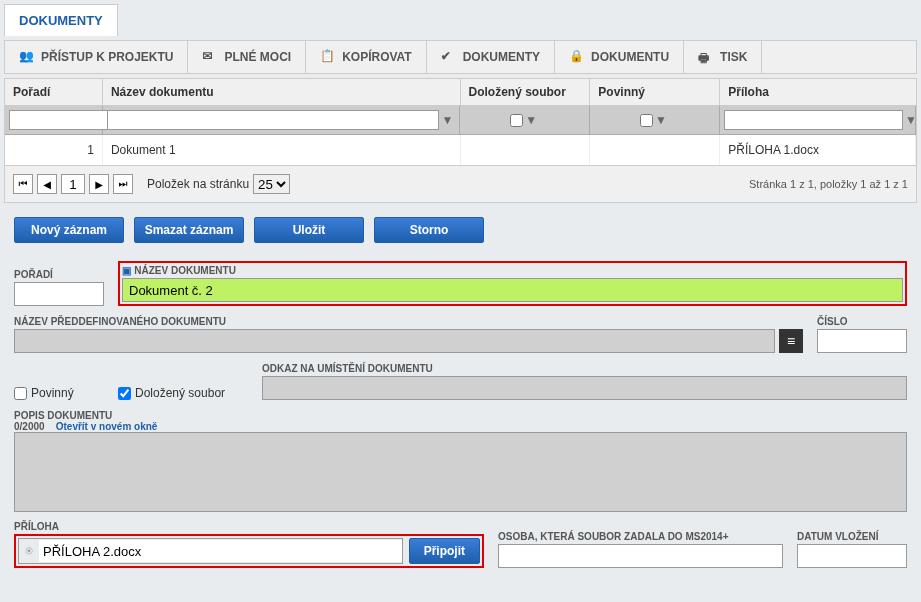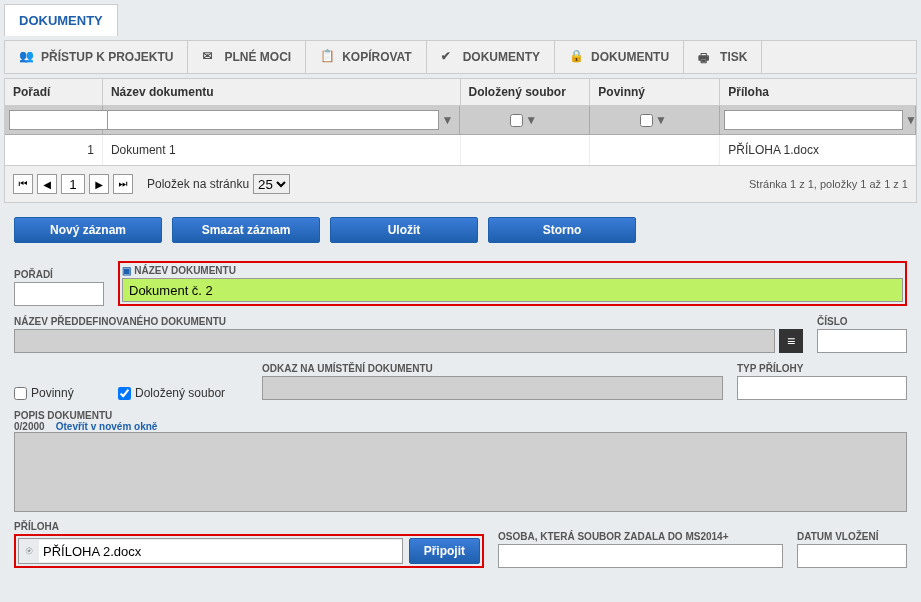--- a/index.html
+++ b/index.html
@@ -26,21 +26,21 @@
 .td.col-poradi { text-align: right; }
 .export-row { text-align: center; padding: 8px; background: #fff; border-top: 1px solid #ddd; }
 .btn-blue { background: linear-gradient(#3b7dd8, #1e5fad); color: #fff; border: 1px solid #1e5fad; padding: 6px 18px; font-weight: bold; cursor: pointer; border-radius: 2px; font-size: 12px; }
 .pager-row { display: flex; align-items: center; justify-content: space-between; padding: 8px; background: #f0f0f0; border-top: 1px solid #ccc; }
 .pager-left { display: flex; align-items: center; gap: 4px; }
 .pager-btn { width: 20px; height: 20px; border: 1px solid #999; background: #fff; cursor: pointer; font-size: 10px; display: flex; align-items: center; justify-content: center; }
 .pager-page { width: 24px; height: 20px; border: 1px solid #999; text-align: center; }
 .pager-select { border: 1px solid #999; height: 20px; }
 .pager-info { color: #555; font-size: 11px; }
 .action-row { display: flex; gap: 10px; padding: 10px 14px; }
-.btn-blue-wide { background: linear-gradient(#3b7dd8, #1e5fad); color: #fff; border: 1px solid #1e5fad; padding: 5px 0; font-weight: bold; cursor: pointer; border-radius: 2px; width: 148px; font-size: 12px; }
+.btn-blue-wide { background: linear-gradient(#3b7dd8, #1e5fad); color: #fff; border: 1px solid #1e5fad; padding: 5px 0; font-weight: bold; cursor: pointer; border-radius: 2px; width: 110px; font-size: 12px; }
 .form-area { padding: 8px 14px; }
 .form-row { display: flex; gap: 14px; margin-bottom: 10px; align-items: flex-end; }
 .form-group { display: flex; flex-direction: column; gap: 2px; }
 .form-label { font-size: 10px; font-weight: bold; color: #555; text-transform: uppercase; }
 .form-label.required::before { content: "▣ "; color: #1e5fad; }
 .form-input { border: 1px solid #999; height: 24px; padding: 2px 6px; font-size: 13px; }
 .form-input.yellow { background: #bef264; }
 .form-input.gray { background: #d0d0d0; }
 .highlight-red { border: 2px solid #d00; padding: 2px; }
 .checkbox-group { display: flex; align-items: center; gap: 4px; }
@@ -182,24 +182,20 @@
       <span>Povinný</span>
     </div>
     <div class="checkbox-group" style="width:130px">
       <input type="checkbox" checked="" style="">
       <span>Doložený soubor</span>
     </div>
     <div class="form-group" style="flex:1">
       <span class="form-label">ODKAZ NA UMÍSTĚNÍ DOKUMENTU</span>
       <input class="form-input gray" style="">
     </div>
-    <div class="form-group" style="width:170px">
-      <span class="form-label">TYP PŘÍLOHY</span>
-      <input class="form-input" style="">
-    </div>
   </div>
 
   <div class="popis-row">
     <div class="popis-header">
       <span data="" things="" czech-bind="form.popis.label">POPIS DOKUMENTU</span>
       <span>
         <span>0/2000</span>
         &nbsp;&nbsp;
         <span class="popis-link">Otevřít v novém okně</span>
       </span>

